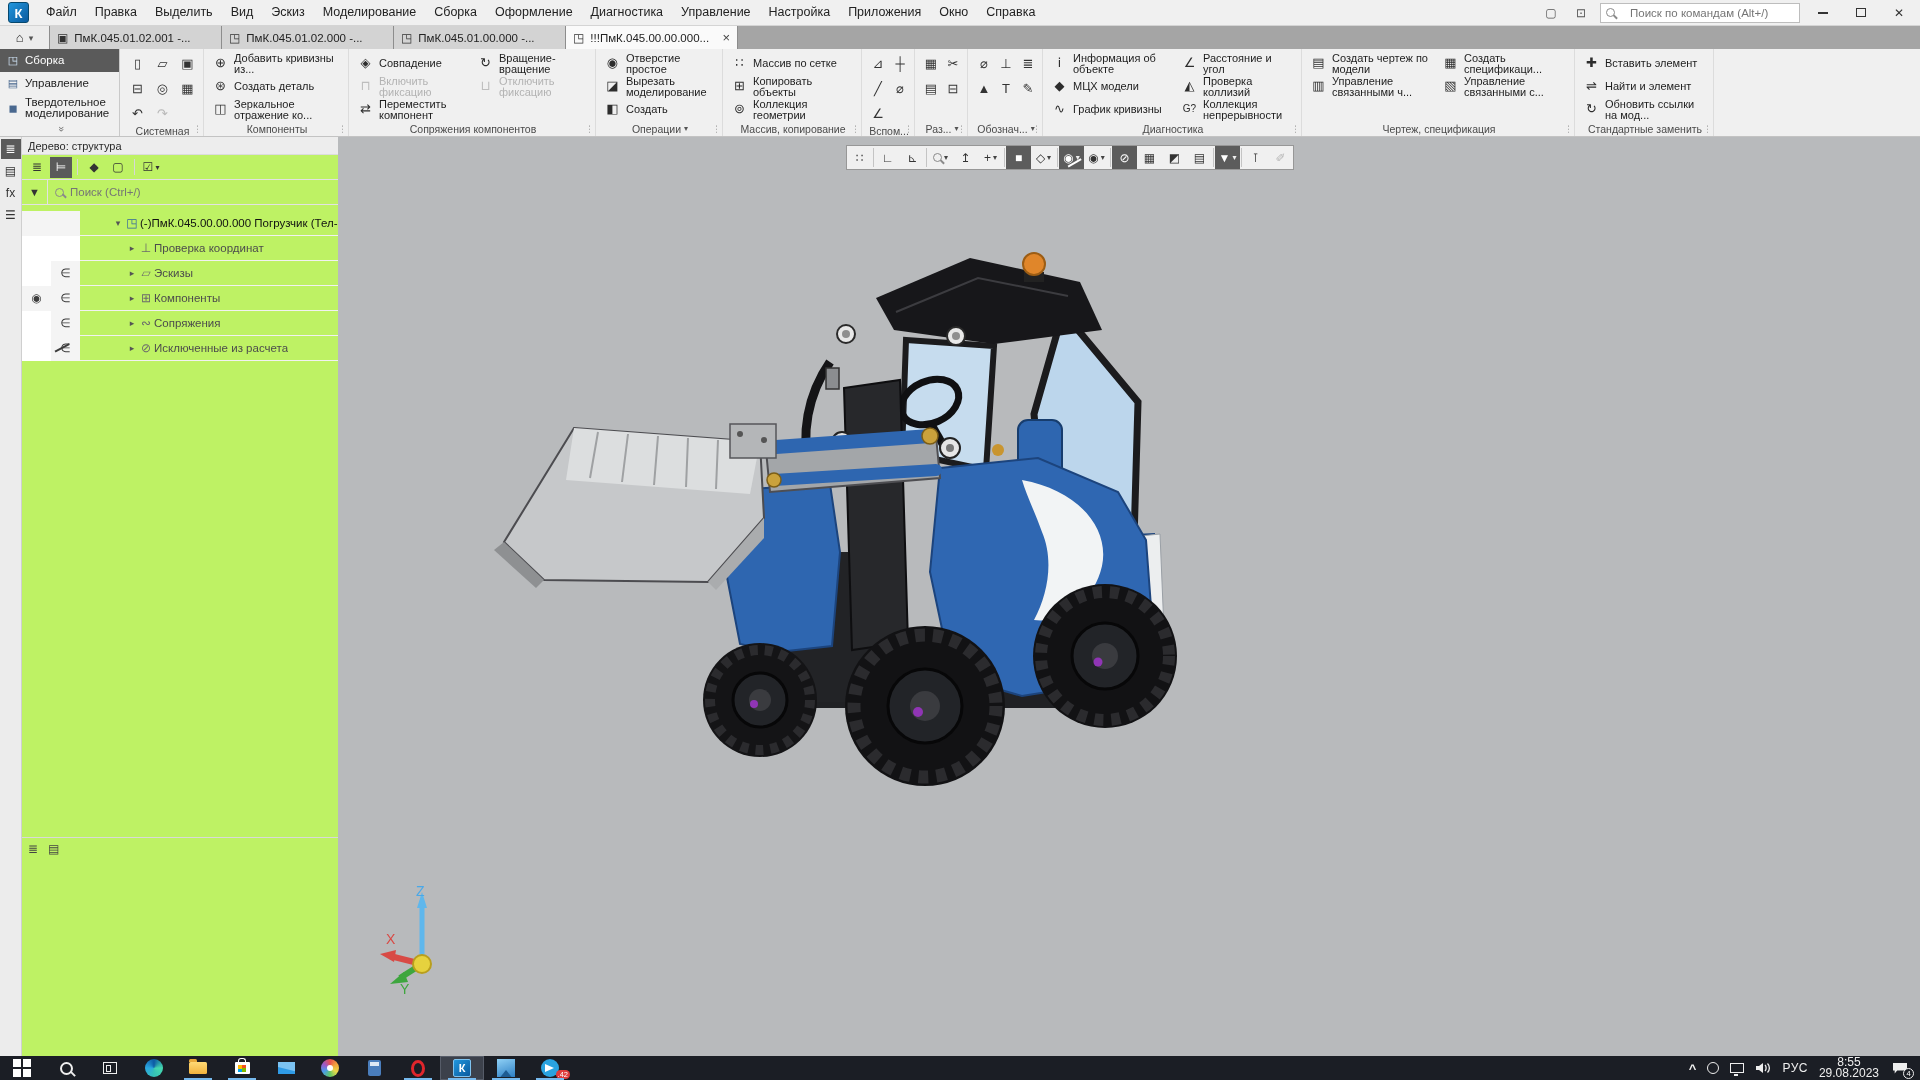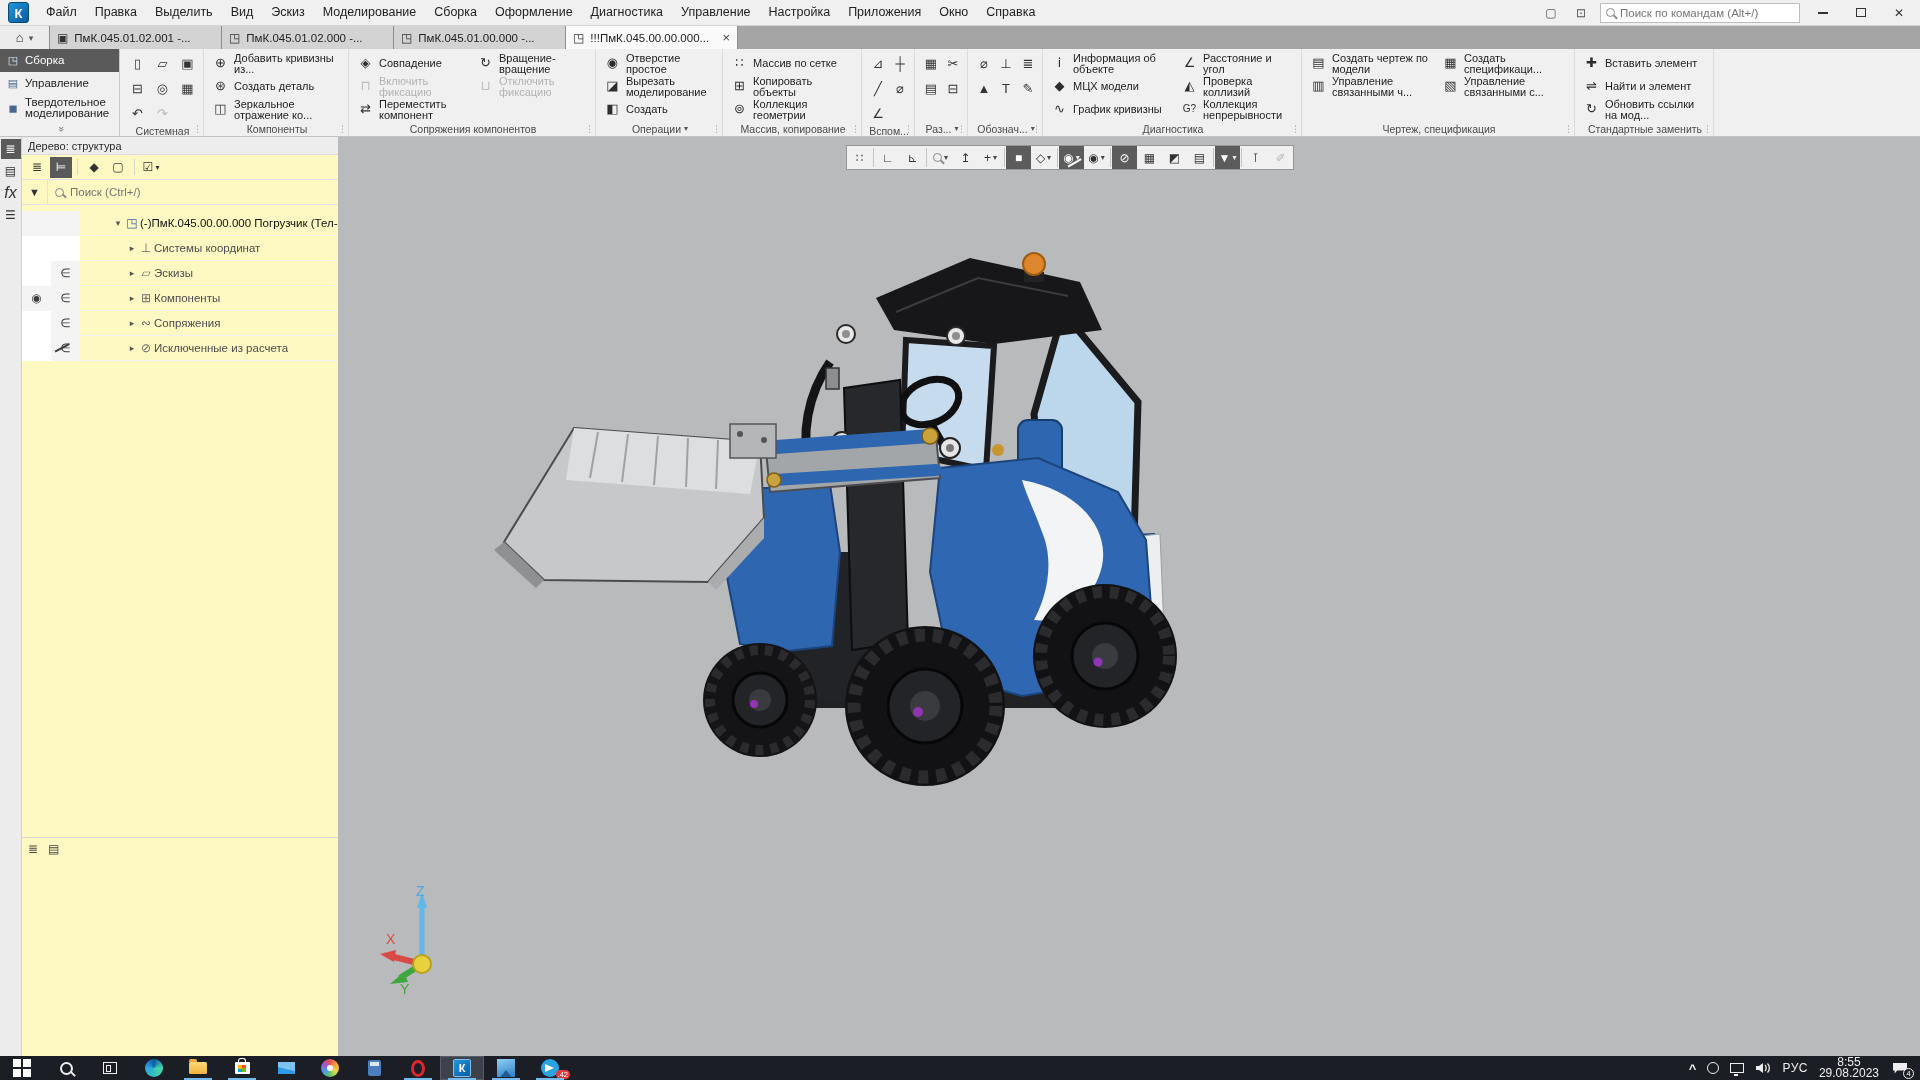--- a/index.html
+++ b/index.html
@@ -12,21 +12,21 @@
              background:#f0f0f0; border-bottom:1px solid #d4d4d4;
              display:flex; align-items:center; padding:0 6px; }
   .logo { width:21px; height:21px; border-radius:3px; margin:0 8px 0 2px;
           background:linear-gradient(135deg,#2196dd,#0a5a9e);
           color:#fff; font-weight:bold; font-size:13px; line-height:21px; text-align:center;
           border:1px solid #06486e; }
   .menu-item { font-size:12.5px; color:#222; padding:0 9px; line-height:25px; cursor:default; }
   .menubar-right { margin-left:auto; display:flex; align-items:center; gap:8px; }
   .mb-icon { width:22px; height:18px; text-align:center; font-size:12px; color:#555; line-height:18px; }
   .cmd-search { width:200px; height:20px; background:#fff; border:1px solid #bdbdbd;
-                display:flex; align-items:center; padding:0 5px; gap:5px; }
+                display:flex; align-items:center; padding:0 5px; gap:15px; }
   .cmd-search input { border:none; outline:none; width:170px; font-size:11.5px; color:#444;
                       font-family:"Liberation Sans",sans-serif; background:transparent; }
   .mag { position:relative; width:9px; height:9px; border:1.5px solid #8a8a8a; border-radius:50%;
          display:inline-block; flex:none; }
   .mag::after { content:""; position:absolute; width:5px; height:1.5px; background:#8a8a8a;
                 transform:rotate(45deg); right:-4px; bottom:-1px; }
   .winbtn { width:30px; height:22px; display:flex; align-items:center; justify-content:center;
             font-size:12px; color:#333; }
   .minbar { width:10px; height:2px; background:#333; display:inline-block; }
   .restore-box { width:10px; height:9px; border:1.5px solid #333; position:relative; display:inline-block; }
@@ -74,22 +74,22 @@
   .minigrid { display:grid; grid-auto-rows:23px; }
   .g2 { grid-template-columns:repeat(2,20px); }
   .g3 { grid-template-columns:repeat(3,20px); }
 
   
   .leftstrip { position:absolute; left:0; top:137px; width:22px; height:919px; background:#ececec;
                border-right:1px solid #cfcfcf; display:flex; flex-direction:column; align-items:center; padding-top:2px; gap:2px; }
   .stripbtn { width:20px; height:20px; display:flex; align-items:center; justify-content:center;
               font-size:12px; color:#333; }
   .stripbtn.sel { background:#5a5a5a; color:#fff; }
-  .stripbtn.fx { font-style:italic; font-size:16px; }
-  .treepanel { position:absolute; left:22px; top:137px; width:368px; height:919px; background:#fef9c3;
+  .stripbtn.fx { font-size:12px; }
+  .treepanel { position:absolute; left:22px; top:137px; width:368px; height:919px; background:#bef264;
                border-right:1px solid #8f8f8f; }
   .tp-header { height:18px; background:#ededed; border-bottom:1px solid #dcdcdc; display:flex;
                align-items:center; padding:0 6px; font-size:11px; color:#2a2a2a; }
   .tp-header .gear { margin-left:auto; color:#555; font-size:12px; }
   .tp-toolbar { height:25px; border-bottom:1px solid #e2e2e2; display:flex; align-items:center; padding:0 4px; gap:2px; }
   .tpbtn { width:22px; height:21px; display:flex; align-items:center; justify-content:center; font-size:12px; color:#333; }
   .tpbtn.sel { background:#5a5a5a; color:#fff; }
   .tp-sep { width:1px; height:16px; background:#d7d7d7; margin:0 3px; }
   .tp-search { height:25px; border-bottom:1px solid #e2e2e2; display:flex; align-items:center; }
   .funnelbtn { width:26px; height:24px; display:flex; align-items:center; justify-content:center;
@@ -560,21 +560,21 @@
         <span class="gutcell"></span>
         <span class="arrow" style="margin-left:32px">▾</span>
         <span class="nicon">◳</span>
         <span class="nlabel">(-)ПмК.045.00.00.000 Погрузчик (Тел-0,</span>
       </div>
       <div class="trow">
         <span class="gutcell" style="background:#fff"></span>
         <span class="gutcell" style="background:#fff"></span>
         <span class="arrow" style="margin-left:46px">▸</span>
         <span class="nicon">⊥</span>
-        <span class="nlabel">Системы координат</span>
+        <span class="nlabel">Проверка координат</span>
       </div>
       <div class="trow">
         <span class="gutcell" style="background:#fff"></span>
         <span class="gutcell">∈</span>
         <span class="arrow" style="margin-left:46px">▸</span>
         <span class="nicon">▱</span>
         <span class="nlabel">Эскизы</span>
       </div>
       <div class="trow">
         <span class="gutcell">◉</span>

